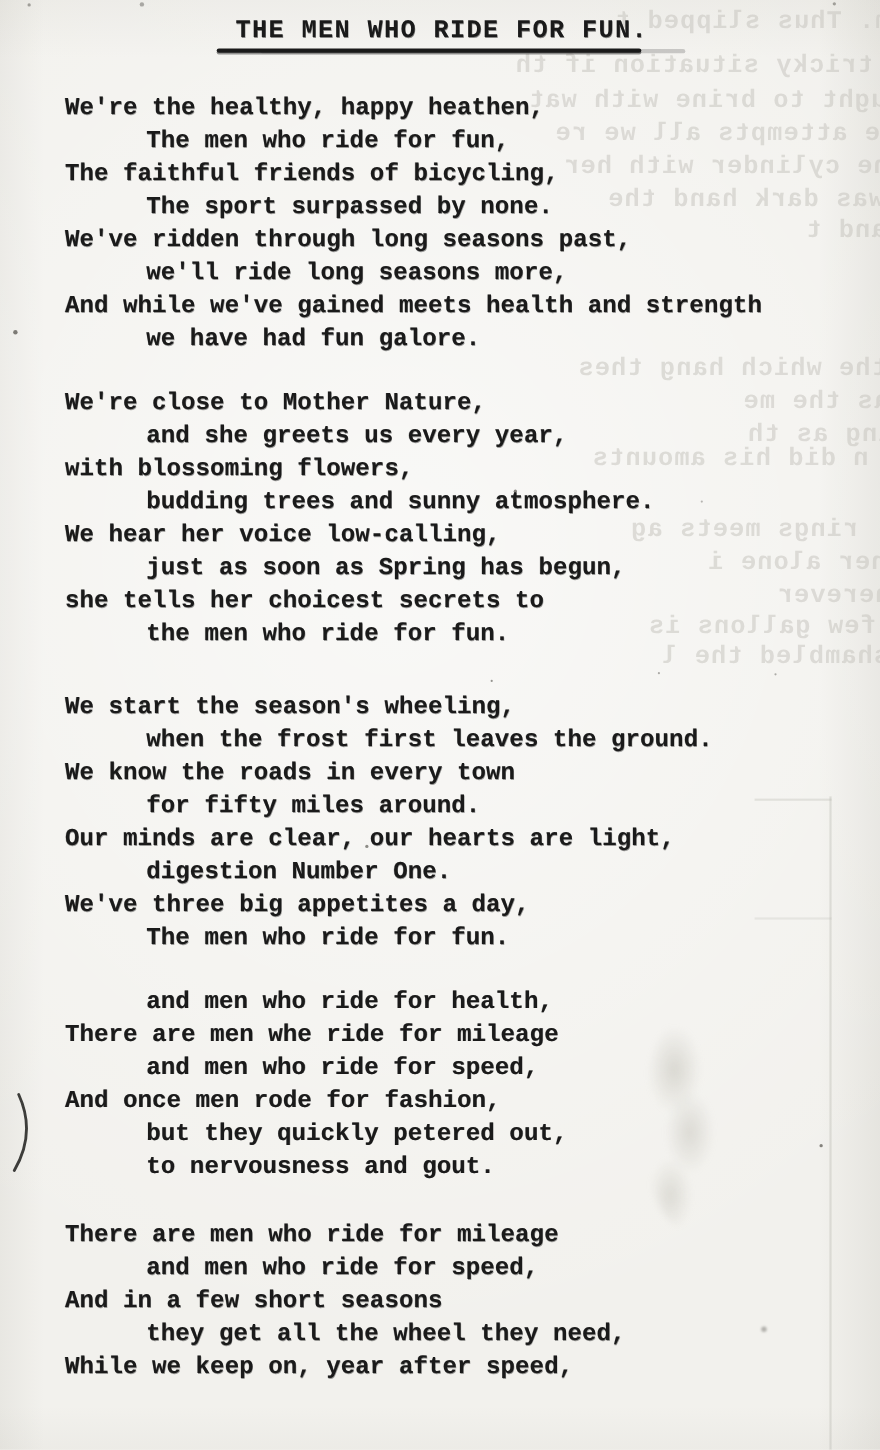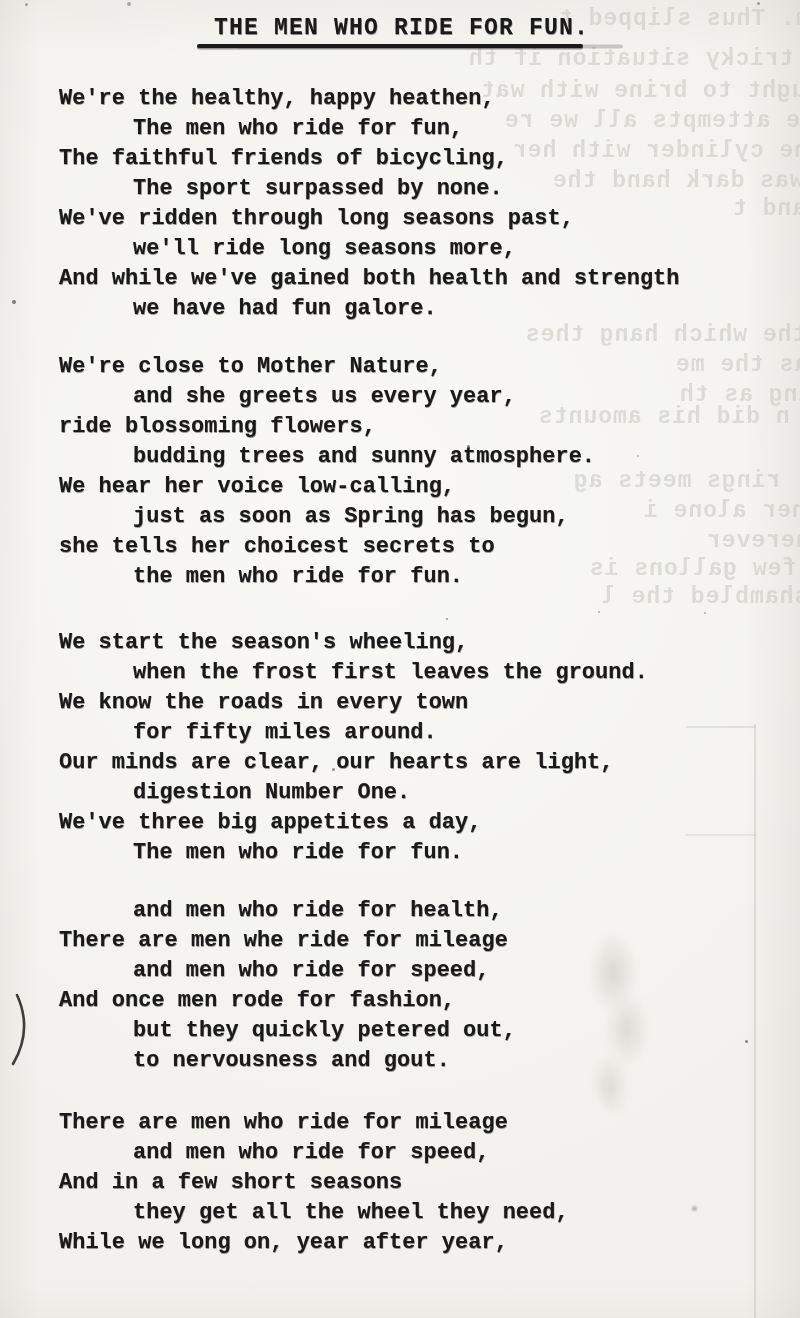--- a/index.html
+++ b/index.html
@@ -107,27 +107,27 @@
 <div class="title-underline"></div>
 
 <div class="poem-body">
     <div class="stanza">
       <div class="poem-line">We're the healthy, happy heathen,</div>
       <div class="poem-line indent">The men who ride for fun,</div>
       <div class="poem-line">The faithful friends of bicycling,</div>
       <div class="poem-line indent">The sport surpassed by none.</div>
       <div class="poem-line">We've ridden through long seasons past,</div>
       <div class="poem-line indent">we'll ride long seasons more,</div>
-      <div class="poem-line">And while we've gained both health and strength</div>
+      <div class="poem-line">And while we've gained meets health and strength</div>
       <div class="poem-line indent">we have had fun galore.</div>
     </div>
     <div class="stanza">
       <div class="poem-line">We're close to Mother Nature,</div>
       <div class="poem-line indent">and she greets us every year,</div>
-      <div class="poem-line">ride blossoming flowers,</div>
+      <div class="poem-line">with blossoming flowers,</div>
       <div class="poem-line indent">budding trees and sunny atmosphere.</div>
       <div class="poem-line">We hear her voice low-calling,</div>
       <div class="poem-line indent">just as soon as Spring has begun,</div>
       <div class="poem-line">she tells her choicest secrets to</div>
       <div class="poem-line indent">the men who ride for fun.</div>
     </div>
     <div class="stanza">
       <div class="poem-line">We start the season's wheeling,</div>
       <div class="poem-line indent">when the frost first leaves the ground.</div>
       <div class="poem-line">We know the roads in every town</div>
@@ -143,21 +143,21 @@
       <div class="poem-line indent">and men who ride for speed,</div>
       <div class="poem-line">And once men rode for fashion,</div>
       <div class="poem-line indent">but they quickly petered out,</div>
       <div class="poem-line indent">to nervousness and gout.</div>
     </div>
     <div class="stanza">
       <div class="poem-line">There are men who ride for mileage</div>
       <div class="poem-line indent">and men who ride for speed,</div>
       <div class="poem-line">And in a few short seasons</div>
       <div class="poem-line indent">they get all the wheel they need,</div>
-      <div class="poem-line">While we long on, year after year,</div>
+      <div class="poem-line">While we keep on, year after speed,</div>
     </div>
   </div>
 
 <svg class="margin-mark" width="26" height="74" viewBox="0 0 26 74">
   <path d="M15,2 Q31,37 11,71" fill="none" stroke="#2a2a28" stroke-width="2.6" stroke-linecap="round"></path>
 </svg>
 
 <div id="speck-layer">
     <div class="speck" style="left: 25px; top: 3px; width: 3px; height: 3px; opacity: 0.5;"></div>
     <div class="speck" style="left: 127px; top: 2px; width: 4px; height: 4px; opacity: 0.45;"></div>

